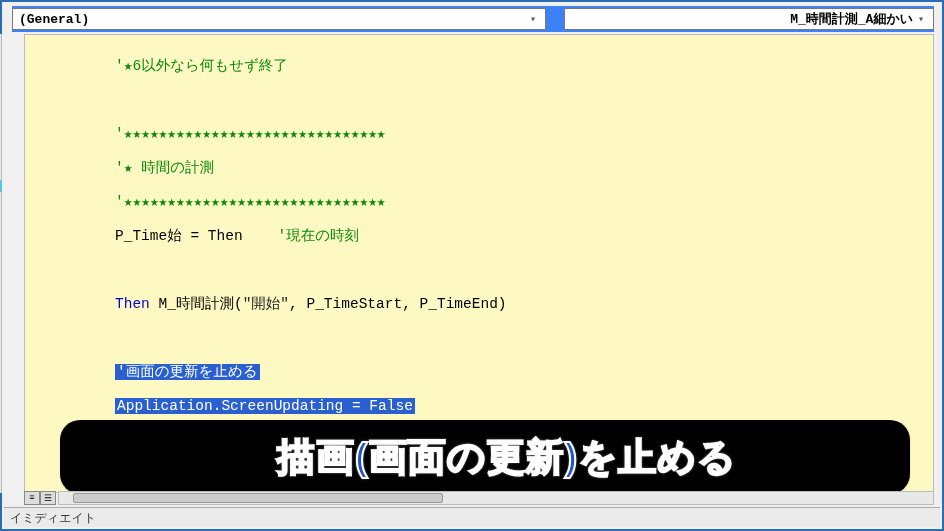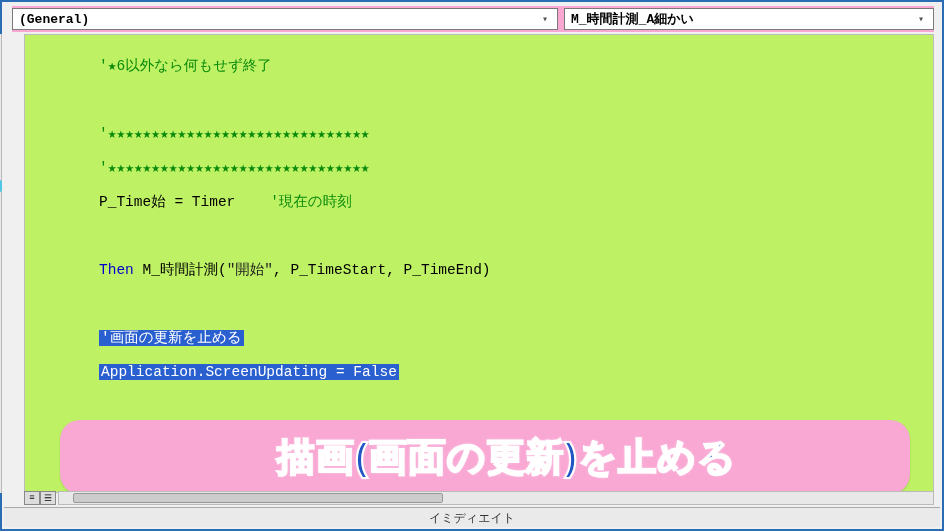--- a/index.html
+++ b/index.html
@@ -7,37 +7,37 @@
     width: 944px; height: 531px; overflow: hidden;
     font-family: "MS Gothic", "Courier New", monospace;
     background: #f0f0f0;
   }
   .window {
     position: absolute; left: 0; top: 0; width: 944px; height: 531px;
     border: 2px solid #2a6db5;
   }
   .toolbar-row {
     position: absolute; left: 10px; top: 4px; right: 8px; height: 26px;
-    display: flex; gap: 6px; align-items: center;
-    background: #f9a8d4;
+    display: flex; gap: 18px; align-items: center;
+    background: #3b82f6;
   }
   .dropdown {
     height: 22px; border: 1px solid #7a7a7a; background: #fff;
     display: flex; align-items: center; justify-content: space-between;
     padding: 0 4px 0 6px; font-size: 13px; font-weight: bold;
   }
   .dd-left { flex: 1; }
-  .dd-right { flex: 0 0 370px; }
+  .dd-right { flex: 0 0 370px; justify-content: flex-end; }
   .dd-arrow {
     width: 16px; height: 16px; display: flex; align-items: center; justify-content: center;
     color: #555; font-size: 10px;
   }
   .code-area {
     position: absolute; left: 22px; top: 32px; right: 8px; bottom: 36px;
-    background: #bef264; border: 1px solid #bbb; overflow: hidden;
+    background: #fef9c3; border: 1px solid #bbb; overflow: hidden; padding-left: 16px;
   }
   .gutter {
     position: absolute; left: -16px; top: 32px; width: 16px; bottom: 36px;
     background: #e8e8e8; border-right: 1px solid #bbb;
   }
   .breakpoint {
     position: absolute; left: 2px; width: 14px; height: 12px;
     background: #4fc8e8; border-radius: 2px;
   }
   .code-pre {
@@ -47,35 +47,35 @@
   .c-comment { color: #0a8a0a; }
   .c-kw { color: #0000cc; }
   .c-str { color: #222; }
   .c-txt { color: #000; }
   .sel {
     background: #2a5fd0; color: #fff; padding: 0 2px;
   }
   .sel .c-comment, .sel .c-kw, .sel .c-txt { color: #fff; }
   .overlay-banner {
     position: absolute; left: 58px; right: 32px; top: 418px; height: 74px;
-    background: #f9a8d4; border-radius: 20px;
+    background: #000000; border-radius: 20px;
     display: flex; align-items: center; justify-content: center;
     box-shadow: 0 1px 2px rgba(0,0,0,0.15);
     padding-left: 44px;
   }
   .overlay-text {
     font-family: "Yu Gothic", "Meiryo", sans-serif;
     font-size: 38px; font-weight: 800; color: #2055c4;
     -webkit-text-stroke: 2px #fff; text-shadow: 0 0 3px #fff;
     letter-spacing: 1px;
   }
   .immediate-bar {
     position: absolute; left: 2px; right: 2px; bottom: 2px; height: 20px;
     background: #eaeaea; border-top: 1px solid #aaa;
-    font-size: 12px; padding: 2px 6px; color: #333; text-align: center;
+    font-size: 12px; padding: 2px 6px; color: #333;
   }
   .view-btns {
     position: absolute; left: 22px; bottom: 24px; height: 14px;
     display: flex; gap: 0;
   }
   .view-btn {
     width: 16px; height: 14px; border: 1px solid #888; background: #ddd;
     display: flex; align-items: center; justify-content: center; font-size: 9px;
   }
   .hscroll {
@@ -107,22 +107,23 @@
 
   <div class="gutter">
     <div class="breakpoint" style="top:146px"></div>
   </div>
 
   <div class="code-area">
     <div class="code-pre">
 <span class="line indent1"><span class="c-comment">'★6以外なら何もせず終了</span></span>
 <span class="line"></span>
 <span class="line indent1"><span class="c-comment">'★★★★★★★★★★★★★★★★★★★★★★★★★★★★★★</span></span>
+<span class="line indent1"><span class="c-comment">'★ 時間の計測</span></span>
 <span class="line indent1"><span class="c-comment">'★★★★★★★★★★★★★★★★★★★★★★★★★★★★★★</span></span>
-<span class="line indent1"><span class="c-txt">P_Time始 = Timer    </span><span class="c-comment">'現在の時刻</span></span>
+<span class="line indent1"><span class="c-txt">P_Time始 = Then    </span><span class="c-comment">'現在の時刻</span></span>
 <span class="line"></span>
 <span class="line indent1"><span class="c-kw">Then</span><span class="c-txt"> M_時間計測(</span><span class="c-str">"開始"</span><span class="c-txt">, P_TimeStart, P_TimeEnd)</span></span>
 <span class="line"></span>
 <span class="line indent1"><span class="sel"><span class="c-comment">'画面の更新を止める</span></span></span>
 <span class="line indent1"><span class="sel"><span class="c-txt">Application.ScreenUpdating = </span><span class="c-kw">False</span></span></span>
 
 
 
 
 

